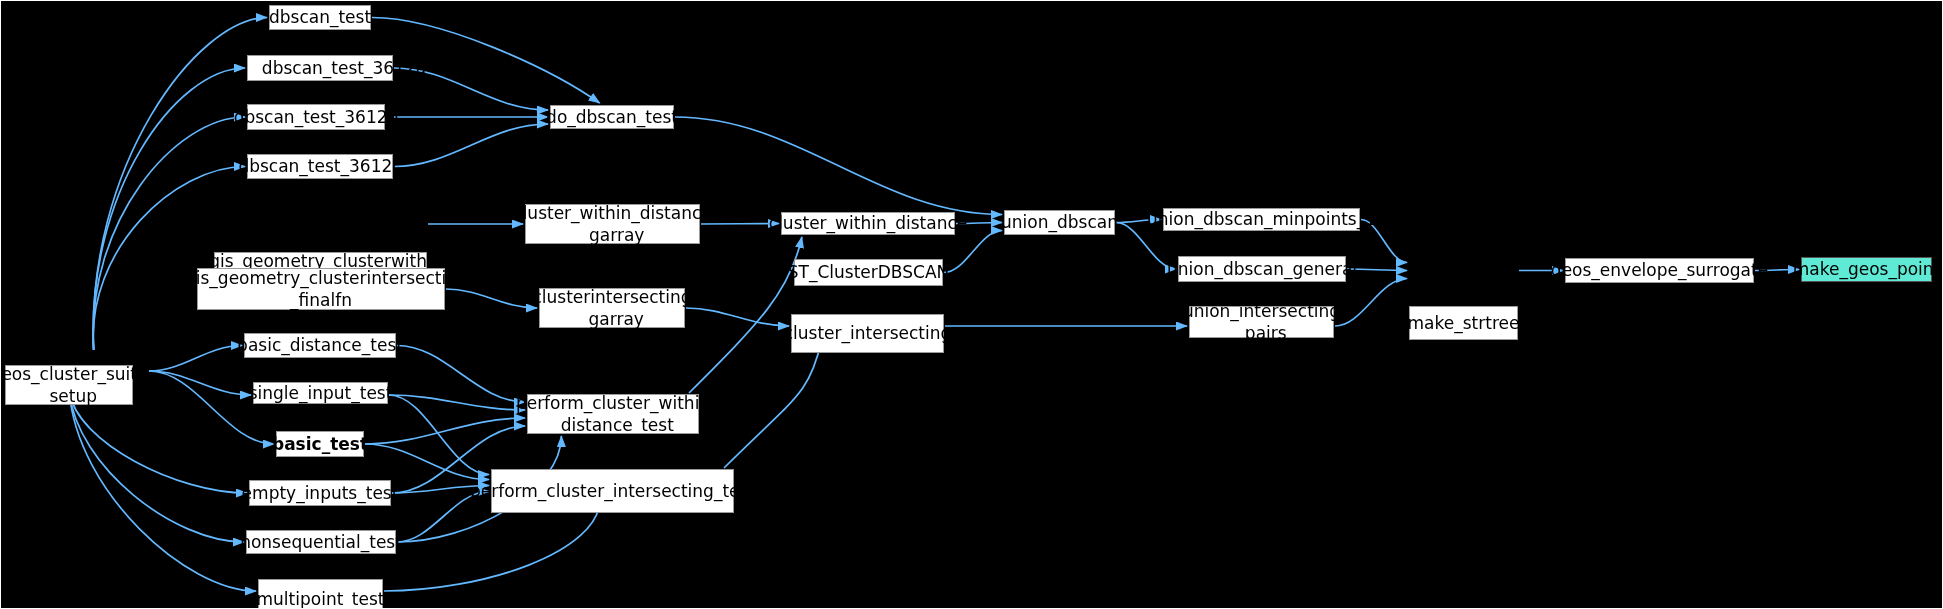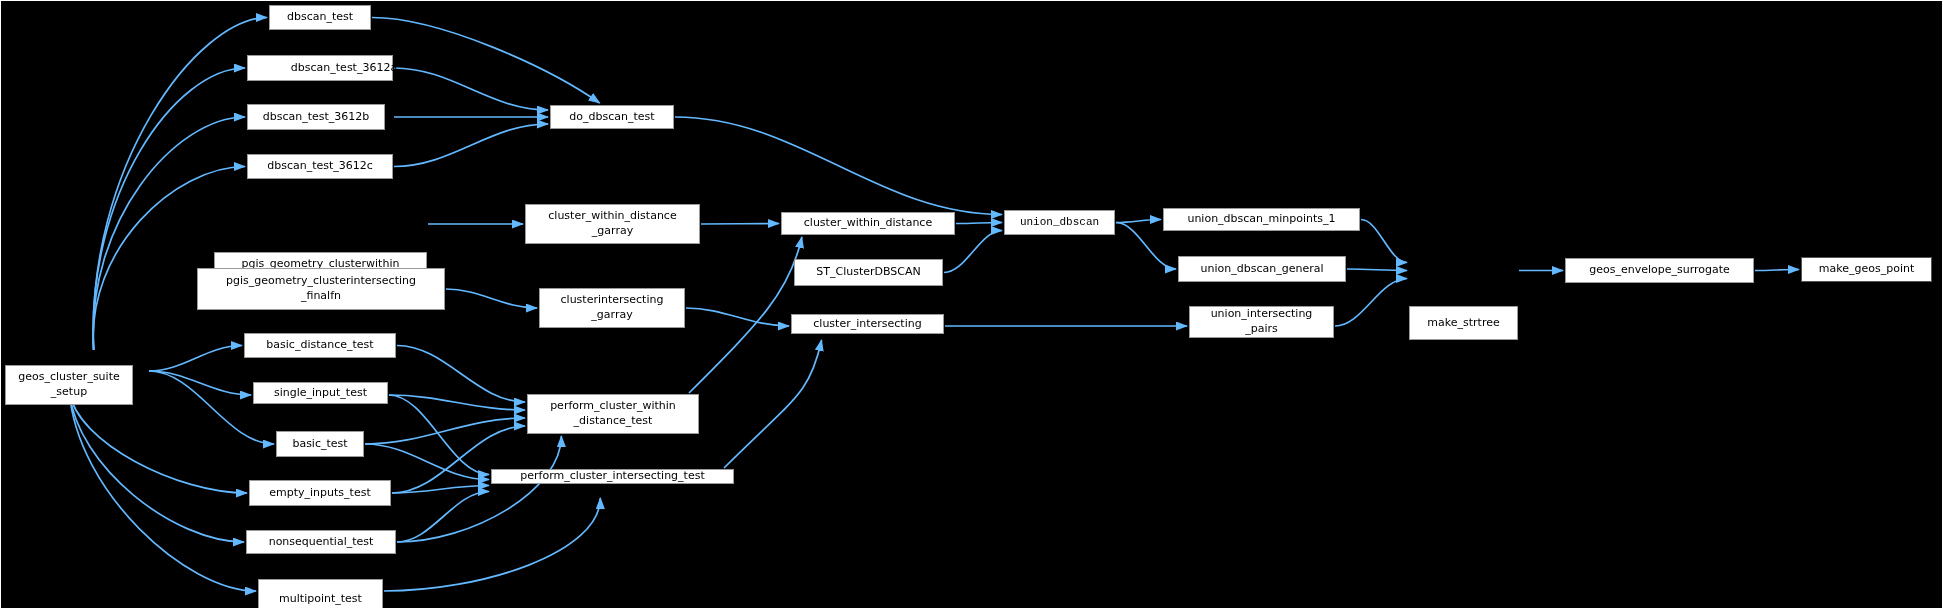--- a/index.html
+++ b/index.html
@@ -13,27 +13,27 @@
     font-family:"DejaVu Sans", sans-serif;
   }
   .edges{position:absolute;left:0;top:0;width:1943px;height:609px;overflow:visible;pointer-events:none;}
   .node{
     position:absolute;
     display:flex;align-items:center;justify-content:center;
     box-sizing:border-box;
     background:#ffffff;
     border:1.4px solid #9a9a9a;
     color:#000000;
-    font-size:11px;
+    font-size:17px;
     line-height:1.32;
     text-align:center;
     white-space:pre-line;
     cursor:pointer;
   }
-  .node.highlight{background:#ffffff;border-color:#555555;}
+  .node.highlight{background:#5eead4;border-color:#555555;}
 </style>
 </head>
 <body>
 
 <div class="canvas">
   <svg class="edges" xmlns="http://www.w3.org/2000/svg" width="1943" height="609">
     <defs>
       <marker id="arrow" markerUnits="userSpaceOnUse" markerWidth="13" markerHeight="10" refX="11" refY="4.5" orient="auto">
         <path d="M0,0 L12,4.5 L0,9 Z" fill="#63b8ff"></path>
       </marker>
@@ -88,36 +88,36 @@
       <div class="node" style="left: 268px; top: 4px; width: 102px; height: 25px;">dbscan_test</div>
       <div class="node" style="left: 246px; top: 54px; width: 146px; height: 26px; padding-left: 48px;">dbscan_test_3612a</div>
       <div class="node" style="left: 246px; top: 103px; width: 138px; height: 26px;">dbscan_test_3612b</div>
       <div class="node" style="left: 246px; top: 153px; width: 146px; height: 25px;">dbscan_test_3612c</div>
       <div class="node" style="left: 213px; top: 203px; width: 213px; height: 40px; margin-top: 48px;">pgis_geometry_clusterwithin
 _finalfn</div>
       <div class="node" style="left: 196px; top: 267px; width: 248px; height: 42px;">pgis_geometry_clusterintersecting
 _finalfn</div>
       <div class="node" style="left: 243px; top: 332px; width: 152px; height: 25px;">basic_distance_test</div>
       <div class="node" style="left: 252px; top: 381px; width: 135px; height: 22px;">single_input_test</div>
-      <div class="node" style="left: 275px; top: 430px; width: 88px; height: 26px;">basic_test</div>
+      <div class="node" style="left: 275px; top: 430px; width: 88px; height: 26px; font-weight: bold;">basic_test</div>
       <div class="node" style="left: 248px; top: 479px; width: 142px; height: 26px;">empty_inputs_test</div>
       <div class="node" style="left: 245px; top: 529px; width: 150px; height: 24px;">nonsequential_test</div>
       <div class="node" style="left: 257px; top: 578px; width: 125px; height: 40px;">multipoint_test</div>
       <div class="node" style="left: 549px; top: 104px; width: 124px; height: 24px;">do_dbscan_test</div>
       <div class="node" style="left: 524px; top: 203px; width: 175px; height: 40px;">cluster_within_distance
 _garray</div>
       <div class="node" style="left: 538px; top: 287px; width: 146px; height: 40px;">clusterintersecting
 _garray</div>
       <div class="node" style="left: 526px; top: 393px; width: 172px; height: 40px;">perform_cluster_within
 _distance_test</div>
-      <div class="node" style="left: 490px; top: 468px; width: 243px; height: 15px;">perform_cluster_intersecting_test</div>
+      <div class="node" style="left: 490px; top: 468px; width: 243px; height: 44px;">perform_cluster_intersecting_test</div>
       <div class="node" style="left: 780px; top: 211px; width: 174px; height: 23px;">cluster_within_distance</div>
       <div class="node" style="left: 793px; top: 258px; width: 149px; height: 27px;">ST_ClusterDBSCAN</div>
-      <div class="node" style="left: 790px; top: 313px; width: 153px; height: 20px;">cluster_intersecting</div>
-      <div class="node" style="left: 1003px; top: 209px; width: 111px; height: 25px; font-family: Liberation Mono, monospace;">union_dbscan</div>
+      <div class="node" style="left: 790px; top: 313px; width: 153px; height: 39px;">cluster_intersecting</div>
+      <div class="node" style="left: 1003px; top: 209px; width: 111px; height: 25px;">union_dbscan</div>
       <div class="node" style="left: 1162px; top: 207px; width: 197px; height: 23px;">union_dbscan_minpoints_1</div>
       <div class="node" style="left: 1177px; top: 255px; width: 168px; height: 26px;">union_dbscan_general</div>
       <div class="node" style="left: 1188px; top: 305px; width: 145px; height: 32px;">union_intersecting
 _pairs</div>
       <div class="node" style="left: 1408px; top: 257px; width: 109px; height: 34px; margin-top: 48px;">make_strtree</div>
       <div class="node" style="left: 1564px; top: 257px; width: 189px; height: 25px;">geos_envelope_surrogate</div>
       <div class="node highlight" style="left: 1800px; top: 256px; width: 131px; height: 25px;">make_geos_point</div>
     </div>
 </div>
 

